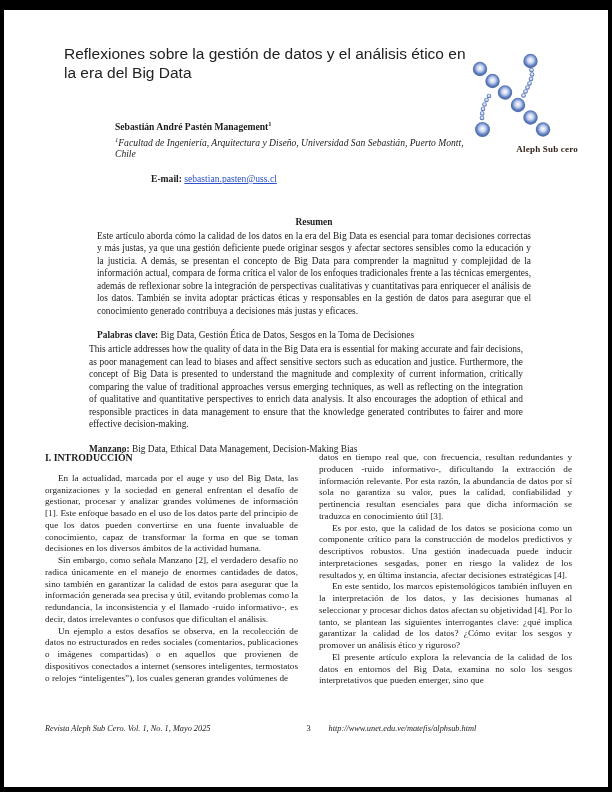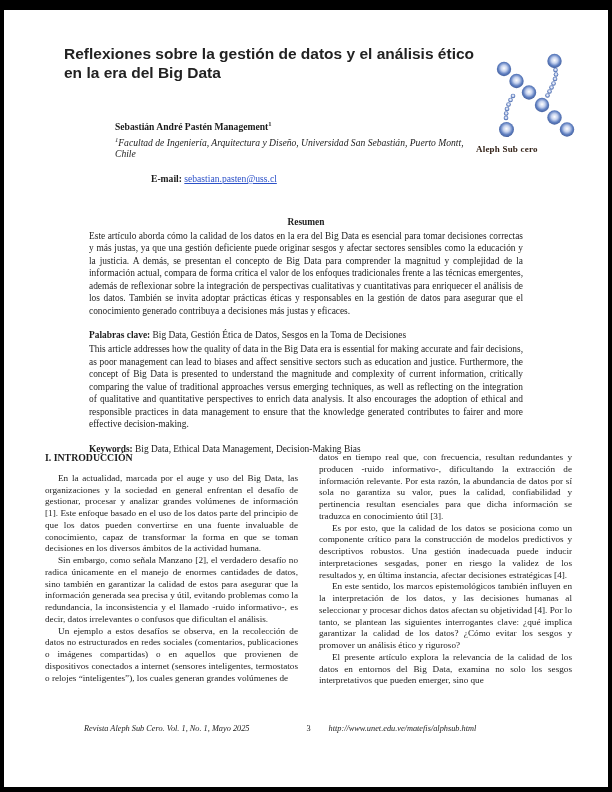--- a/index.html
+++ b/index.html
@@ -12,27 +12,27 @@
     overflow:hidden;
   }
   .page{
     position:absolute;left:4px;top:10px;right:4px;bottom:5px;
     background:#ffffff;
   }
   
   .title{
     position:absolute;left:60px;top:34px;width:412px;
     font-family:"Liberation Sans", sans-serif;
-    font-weight:bold;font-size:15.5px;line-height:19px;
+    font-weight:normal;font-size:15.5px;line-height:19px;
     color:#222;margin:0;
   }
   
   .logo{
-    position:absolute;left:472px;top:40px;width:126px;
-    text-align:left;
+    position:absolute;left:448px;top:40px;width:126px;
+    text-align:right;
   }
   .logo svg{display:block;margin:0 auto;}
   .logo-caption{
     font-family:"Liberation Serif", serif;
     font-weight:bold;font-size:9px;color:#342318;
     margin-top:2px;letter-spacing:.2px;
   }
   
   .author-block{
     position:absolute;left:111px;top:108px;width:358px;
@@ -48,40 +48,40 @@
   
   .front-block{
     position:absolute;left:85px;width:434px;
     font-size:9.4px;line-height:12.5px;text-align:justify;
   }
   .front-block .fb-heading{
     text-align:center;font-weight:bold;margin-bottom:1px;
   }
   .kw-line{margin-top:12px;text-align:left;}
   .kw-label{font-weight:bold;}
-  .block-es{top:206px;}
+  .block-es{top:206px;margin-left:8px;}
   .block-en{top:333px;}
   
   .columns{
     position:absolute;left:41px;top:442px;width:527px;
     display:flex;gap:21px;
   }
   .col{width:253px;font-size:9.2px;line-height:11.75px;text-align:justify;}
   .sec-heading{
     font-weight:bold;font-size:9.8px;margin:0 0 9px 0;text-align:left;
   }
   .col p{margin:0;text-indent:13px;}
   .col p.no-indent{text-indent:0;}
   
   .footer{
     position:absolute;left:41px;top:714px;width:527px;
     font-size:8.3px;font-style:italic;color:#222;
     display:flex;align-items:baseline;
   }
-  .footer .f-left{flex:1;text-align:center;font-style:italic;}
+  .footer .f-left{flex:1;text-align:left;font-style:italic;}
   .footer .f-center{width:40px;text-align:center;font-style:normal;}
   .footer .f-right{flex:1;text-align:left;}
 </style>
 </head>
 <body>
 
 <div class="page">
 
   <h1 class="title">Reflexiones sobre la gestión de datos y el análisis ético en la era del Big Data</h1>
 
@@ -141,21 +141,21 @@
     <div>Este artículo aborda cómo la calidad de los datos en la era del Big Data es esencial para tomar decisiones correctas y más justas, ya que una gestión deficiente puede originar sesgos y afectar sectores sensibles como la educación y la justicia. A demás, se presentan el concepto de Big Data para comprender la magnitud y complejidad de la información actual, compara de forma crítica el valor de los enfoques tradicionales frente a las técnicas emergentes, además de reflexionar sobre la integración de perspectivas cualitativas y cuantitativas para enriquecer el análisis de los datos. También se invita adoptar prácticas éticas y responsables en la gestión de datos para asegurar que el conocimiento generado contribuya a decisiones más justas y eficaces.</div>
     <div class="kw-line">
       <span class="kw-label">Palabras clave:</span>
       <span>Big Data, Gestión Ética de Datos, Sesgos en la Toma de Decisiones</span>
     </div>
   </div>
 
   <div class="front-block block-en">
     <div>This article addresses how the quality of data in the Big Data era is essential for making accurate and fair decisions, as poor management can lead to biases and affect sensitive sectors such as education and justice. Furthermore, the concept of Big Data is presented to understand the magnitude and complexity of current information, critically comparing the value of traditional approaches versus emerging techniques, as well as reflecting on the integration of qualitative and quantitative perspectives to enrich data analysis. It also encourages the adoption of ethical and responsible practices in data management to ensure that the knowledge generated contributes to fairer and more effective decision-making.</div>
     <div class="kw-line">
-      <span class="kw-label">Keywords:</span>
+      <span class="kw-label">Manzano:</span>
       <span>Big Data, Ethical Data Management, Decision-Making Bias</span>
     </div>
   </div>
 
   <div class="columns">
     <div class="col">
       <div class="sec-heading">I. INTRODUCCIÓN</div>
       <p>En la actualidad, marcada por el auge y uso del Big Data, las organizaciones y la sociedad en general enfrentan el desafío de gestionar, procesar y analizar grandes volúmenes de información [1]. Este enfoque basado en el uso de los datos parte del principio de que los datos pueden convertirse en una fuente invaluable de conocimiento, capaz de transformar la forma en que se toman decisiones en los diversos ámbitos de la actividad humana.</p>
       <p>Sin embargo, como señala Manzano [2], el verdadero desafío no radica únicamente en el manejo de enormes cantidades de datos, sino también en garantizar la calidad de estos para asegurar que la información generada sea precisa y útil, evitando problemas como la redundancia, la inconsistencia y el llamado -ruido informativo-, es decir, datos irrelevantes o confusos que dificultan el análisis.</p>
       <p>Un ejemplo a estos desafíos se observa, en la recolección de datos no estructurados en redes sociales (comentarios, publicaciones o imágenes compartidas) o en aquellos que provienen de dispositivos conectados a internet (sensores inteligentes, termostatos o relojes “inteligentes”), los cuales generan grandes volúmenes de</p>

